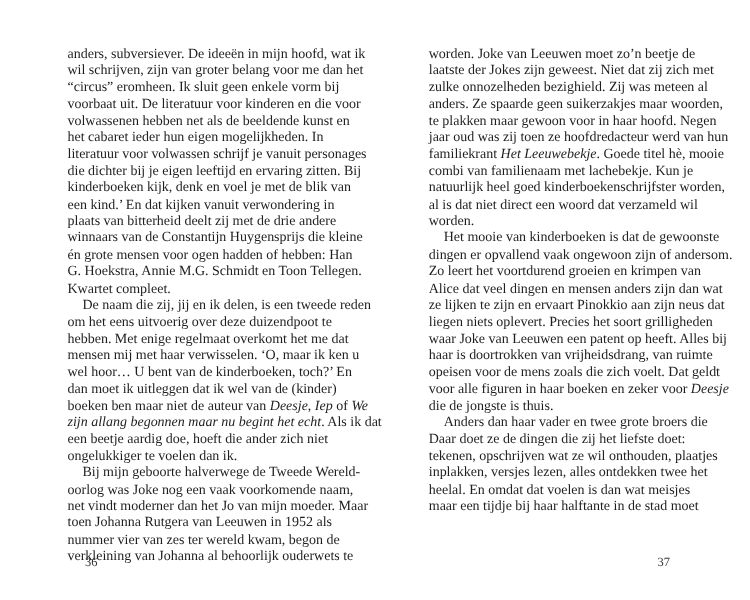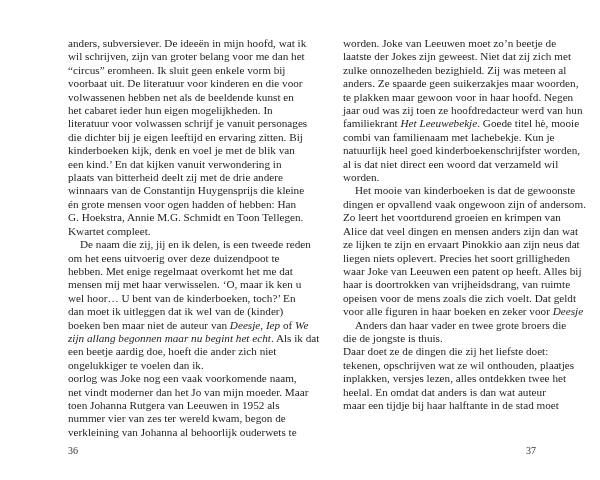--- a/index.html
+++ b/index.html
@@ -4,21 +4,21 @@
 <style>
   html, body { margin: 0; padding: 0; }
   body {
     width: 600px; height: 480px; background: #ffffff; position: relative; overflow: hidden;
     font-family: "Liberation Serif", "DejaVu Serif", serif; color: #1e1e1e;
   }
   .page { position: absolute; top: 0; height: 480px; }
   .page.left { left: 0; width: 300px; }
   .page.right { left: 300px; width: 300px; }
   .text { position: absolute; top: 37px; font-size: 11.2px; line-height: 13.4px; }
-  .left .text { left: 68px; width: 206px; }
+  .left .text { left: 54px; width: 206px; }
   .right .text { left: 43px; width: 206px; }
   .line { white-space: nowrap; display: block; }
   .indent { padding-left: 12px; }
   em { font-style: italic; font-family: Liberation Serif, serif; }
   .folio { position: absolute; top: 445px; font-size: 10px; color: #333; }
   .left .folio { left: 68px; }
   .right .folio { left: 527px; left: auto; right: 64px; }
 </style>
 </head>
 <body>
@@ -43,20 +43,21 @@
       <span class="line indent"><span>De naam die zij, jij en ik delen, is een tweede reden</span></span>
       <span class="line"><span>om het eens uitvoerig over deze duizendpoot te</span></span>
       <span class="line"><span>hebben. Met enige regelmaat overkomt het me dat</span></span>
       <span class="line"><span>mensen mij met haar verwisselen. ‘O, maar ik ken u</span></span>
       <span class="line"><span>wel hoor… U bent van de kinderboeken, toch?’ En</span></span>
       <span class="line"><span>dan moet ik uitleggen dat ik wel van de (kinder)</span></span>
       <span class="line"><span>boeken ben maar niet de auteur van </span><em>Deesje</em><span>, </span><em>Iep</em><span> of </span><em>We</em></span>
       <span class="line"><em>zijn allang begonnen maar nu begint het echt</em><span>. Als ik dat</span></span>
       <span class="line"><span>een beetje aardig doe, hoeft die ander zich niet</span></span>
       <span class="line"><span>ongelukkiger te voelen dan ik.</span></span>
+      <span class="line indent"><span>Bij mijn geboorte halverwege de Tweede Wereld-</span></span>
       <span class="line"><span>oorlog was Joke nog een vaak voorkomende naam,</span></span>
       <span class="line"><span>net vindt moderner dan het Jo van mijn moeder. Maar</span></span>
       <span class="line"><span>toen Johanna Rutgera van Leeuwen in 1952 als</span></span>
       <span class="line"><span>nummer vier van zes ter wereld kwam, begon de</span></span>
       <span class="line"><span>verkleining van Johanna al behoorlijk ouderwets te</span></span>
     </div>
   <div class="folio">36</div>
 </div>
 
 <div class="page right">
@@ -75,22 +76,22 @@
       <span class="line indent"><span>Het mooie van kinderboeken is dat de gewoonste</span></span>
       <span class="line"><span>dingen er opvallend vaak ongewoon zijn of andersom.</span></span>
       <span class="line"><span>Zo leert het voortdurend groeien en krimpen van</span></span>
       <span class="line"><span>Alice dat veel dingen en mensen anders zijn dan wat</span></span>
       <span class="line"><span>ze lijken te zijn en ervaart Pinokkio aan zijn neus dat</span></span>
       <span class="line"><span>liegen niets oplevert. Precies het soort grilligheden</span></span>
       <span class="line"><span>waar Joke van Leeuwen een patent op heeft. Alles bij</span></span>
       <span class="line"><span>haar is doortrokken van vrijheidsdrang, van ruimte</span></span>
       <span class="line"><span>opeisen voor de mens zoals die zich voelt. Dat geldt</span></span>
       <span class="line"><span>voor alle figuren in haar boeken en zeker voor </span><em>Deesje</em></span>
+      <span class="line"><span>die de jongste is thuis.</span></span>
       <span class="line indent"><span>Anders dan haar vader en twee grote broers die</span></span>
-      <span class="line"><span>die de jongste is thuis.</span></span>
       <span class="line"><span>Daar doet ze de dingen die zij het liefste doet:</span></span>
       <span class="line"><span>tekenen, opschrijven wat ze wil onthouden, plaatjes</span></span>
       <span class="line"><span>inplakken, versjes lezen, alles ontdekken twee het</span></span>
-      <span class="line"><span>heelal. En omdat dat anders is dan wat auteur</span></span>
+      <span class="line"><span>heelal. En omdat dat voelen is dan wat meisjes</span></span>
       <span class="line"><span>maar een tijdje bij haar halftante in de stad moet</span></span>
     </div>
   <div class="folio">37</div>
 </div>
 
 </body></html>

